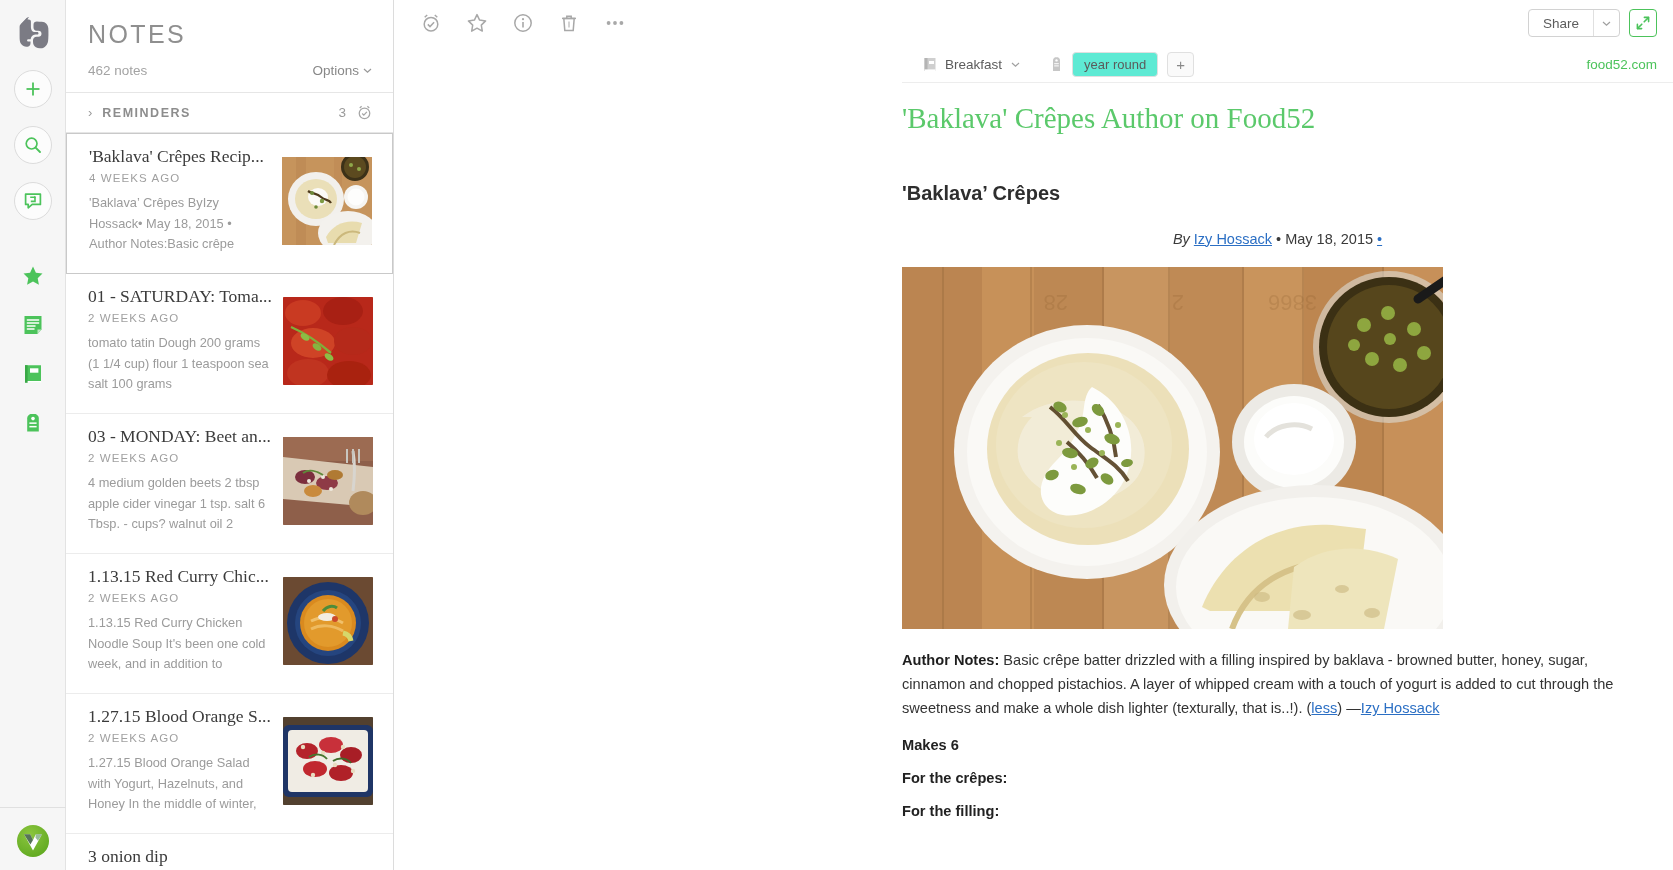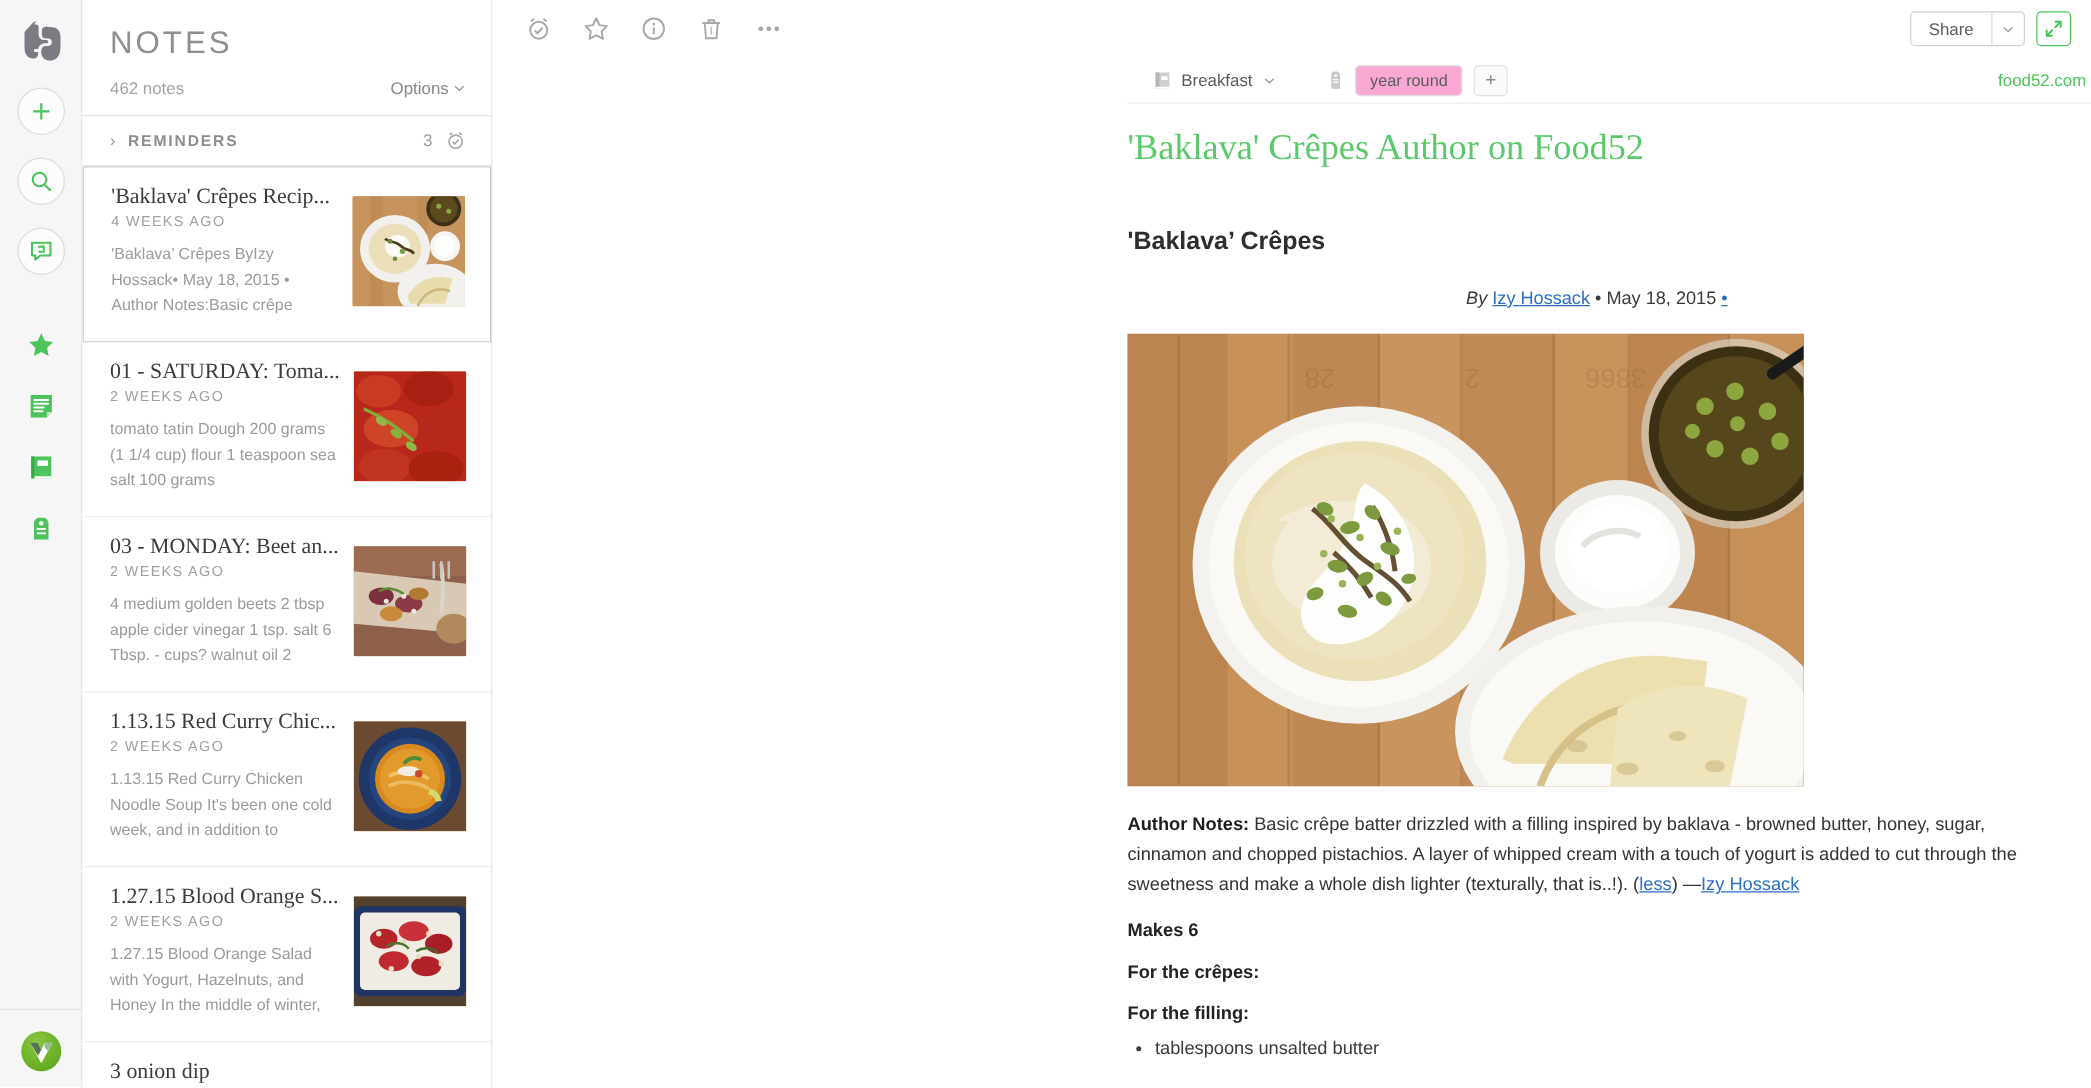--- a/index.html
+++ b/index.html
@@ -119,28 +119,28 @@
   }
   .share-caret {
     width: 26px; border-left: 1px solid #e0e0e0; display:flex; align-items:center; justify-content:center; cursor:pointer; color:#999; font-size:10px;
   }
   .expand-btn {
     width: 28px; height: 28px; border: 1px solid #4cc35b; border-radius: 4px;
     display:flex; align-items:center; justify-content:center; cursor:pointer; background:#fff;
   }
   .np-meta {
     height: 36px; display:flex; align-items:center;
-    padding: 0 4px 0 24px; gap: 16px;
+    padding: 0 16px 0 24px; gap: 4px;
     position: relative;
   }
   .meta-nb { display:flex; align-items:center; gap:8px; margin-left: 505px; cursor:pointer;}
   .meta-nb-name { font-size: 13.5px; color:#5b5b5b; }
   .meta-tags { display:flex; align-items:center; gap:9px; margin-left: 25px; }
   .tag-chip {
-    border: 1px solid #e0e0e0; border-radius: 4px; background:#f9a8d4;
+    border: 1px solid #e0e0e0; border-radius: 4px; background:#5eead4;
     padding: 4px 11px; font-size: 13px; color:#5b5b5b; cursor:pointer;
   }
   .tag-add {
     border: 1px solid #e0e0e0; border-radius: 4px; background:#fafafa;
     width: 27px; height: 25px; display:flex;align-items:center;justify-content:center;
     font-size: 15px; color:#888; cursor:pointer;
   }
   .meta-url {
     margin-left: auto; font-size: 13.5px; color: #4cc35b; cursor:pointer;
   }
@@ -631,21 +631,18 @@
         </svg>
       </div>
 
       <div class="doc-p">
         <b>Author Notes:</b><span> Basic crêpe batter drizzled with a filling inspired by baklava - browned butter, honey, sugar, cinnamon and chopped pistachios. A layer of whipped cream with a touch of yogurt is added to cut through the sweetness and make a whole dish lighter (texturally, that is..!). (</span><a href="#">less</a><span>) —</span><a href="#">Izy Hossack</a>
       </div>
 
       <div class="doc-strong">Makes 6</div>
       <div class="doc-strong">For the crêpes:</div>
       <div class="doc-strong">For the filling:</div>
-      <ul class="doc-ul">
-        <li>tablespoons unsalted butter</li>
-      </ul>
     </div>
 
     <div class="fade-bottom"></div>
   </div>
 
 </div>
 
 </body></html>

